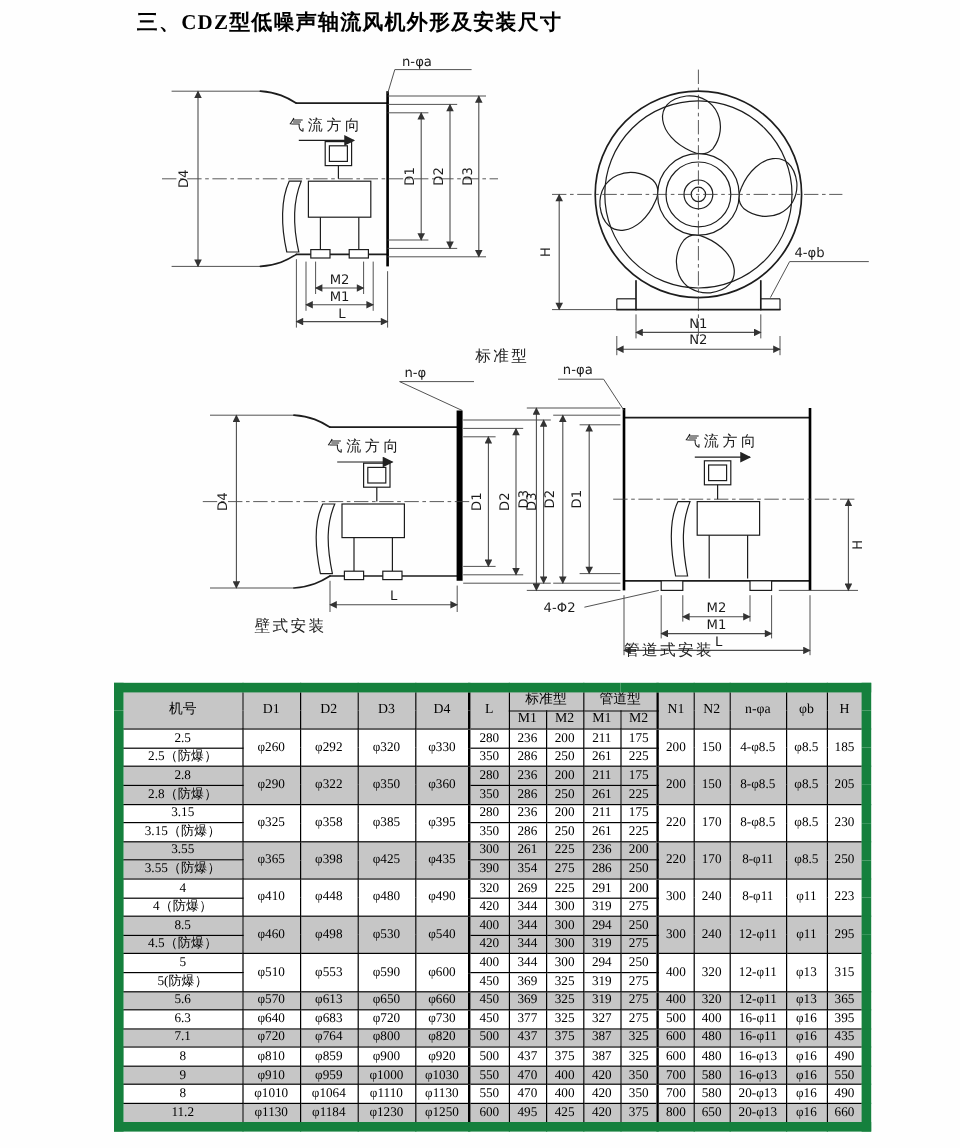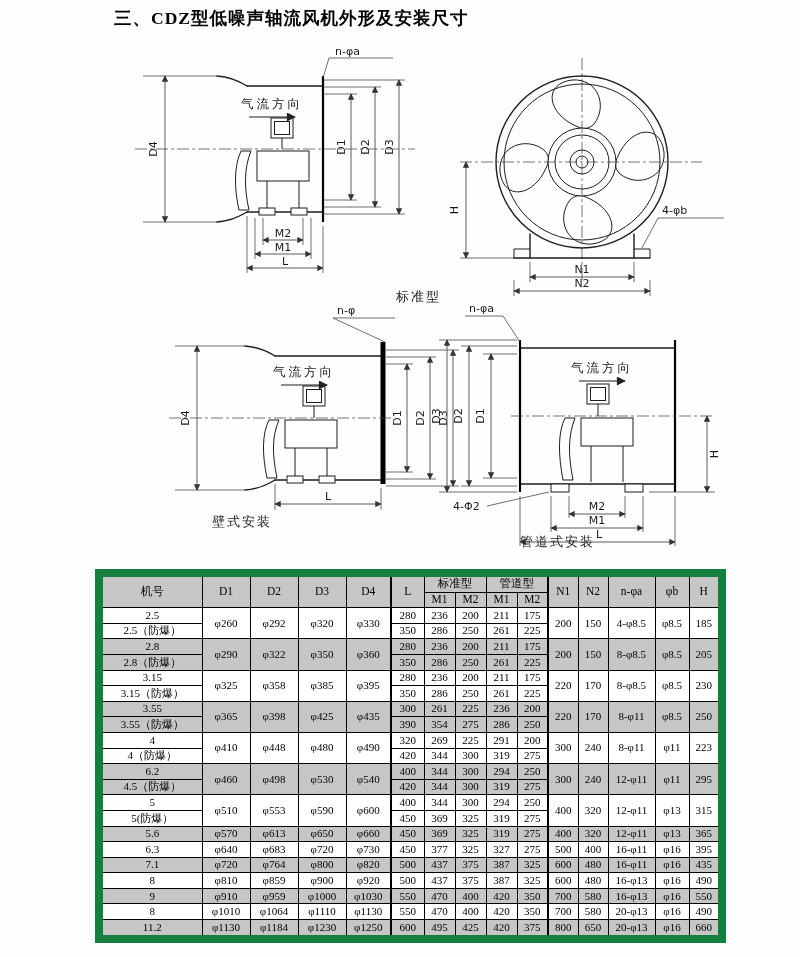--- a/index.html
+++ b/index.html
@@ -491,21 +491,21 @@
       </tr>
       <tr>
         <td>4（防爆）</td>
         <td class="thickL">420</td>
         <td>344</td>
         <td>300</td>
         <td>319</td>
         <td>275</td>
       </tr>
       <tr class="shade">
-        <td>6.2</td>
+        <td>8.5</td>
         <td rowspan="2">φ460</td>
         <td rowspan="2">φ498</td>
         <td rowspan="2">φ530</td>
         <td rowspan="2">φ540</td>
         <td class="thickL">400</td>
         <td>344</td>
         <td>300</td>
         <td>294</td>
         <td>250</td>
         <td rowspan="2" class="thickL">300</td>

